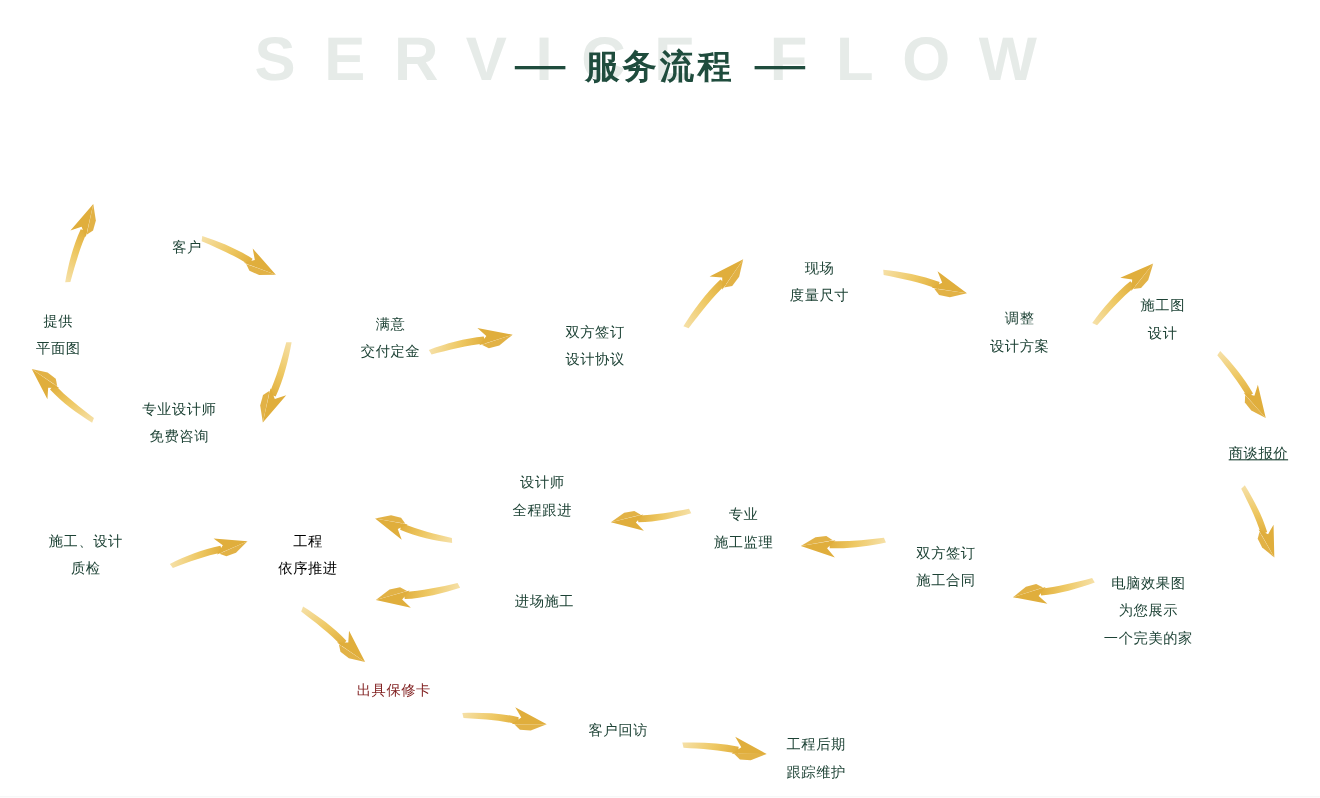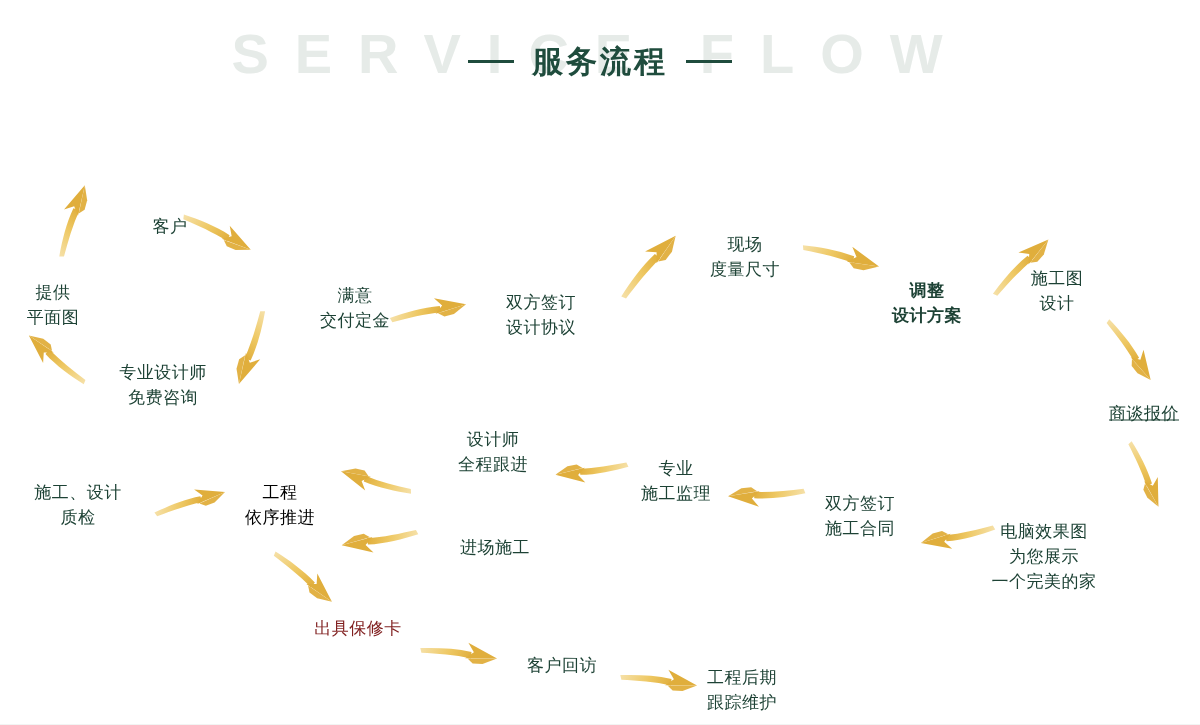--- a/index.html
+++ b/index.html
@@ -38,21 +38,21 @@
     font-family:"DejaVu Sans","Liberation Sans",sans-serif;
     font-size:31px;font-weight:700;color:#1f4c3d;letter-spacing:3px;
     line-height:34px;
   }
 
   
   .node{
     position:absolute;
     color:#1d4235;
     font-family:"DejaVu Sans","Liberation Sans",sans-serif;
-    font-size:17px;
+    font-size:13px;
     line-height:25px;
     text-align:center;
     white-space:nowrap;
     transform:translate(-50%,-50%);
     letter-spacing:0.5px;
   }
 
   
   .arrow{position:absolute;transform-origin:50% 50%;}
   .arrow svg{display:block;overflow:visible;}
@@ -362,21 +362,21 @@
         <div>平面图</div>
       </div>
       <div class="node" style="left: 541px; top: 315px; color: rgb(29, 66, 53);">
         <div>双方签订</div>
         <div>设计协议</div>
       </div>
       <div class="node" style="left: 745px; top: 257px; color: rgb(29, 66, 53);">
         <div>现场</div>
         <div>度量尺寸</div>
       </div>
-      <div class="node" style="left: 927px; top: 303px; color: rgb(29, 66, 53); font-weight: bold;">
+      <div class="node" style="left: 927px; top: 303px; color: rgb(29, 66, 53);">
         <div>调整</div>
         <div>设计方案</div>
       </div>
       <div class="node" style="left: 1041px; top: 291px; color: rgb(29, 66, 53); margin-left: 16px;">
         <div>施工图</div>
         <div>设计</div>
       </div>
       <div class="node" style="left: 1144px; top: 413px; color: rgb(29, 66, 53); text-decoration: underline;">
         <div>商谈报价</div>
       </div>

